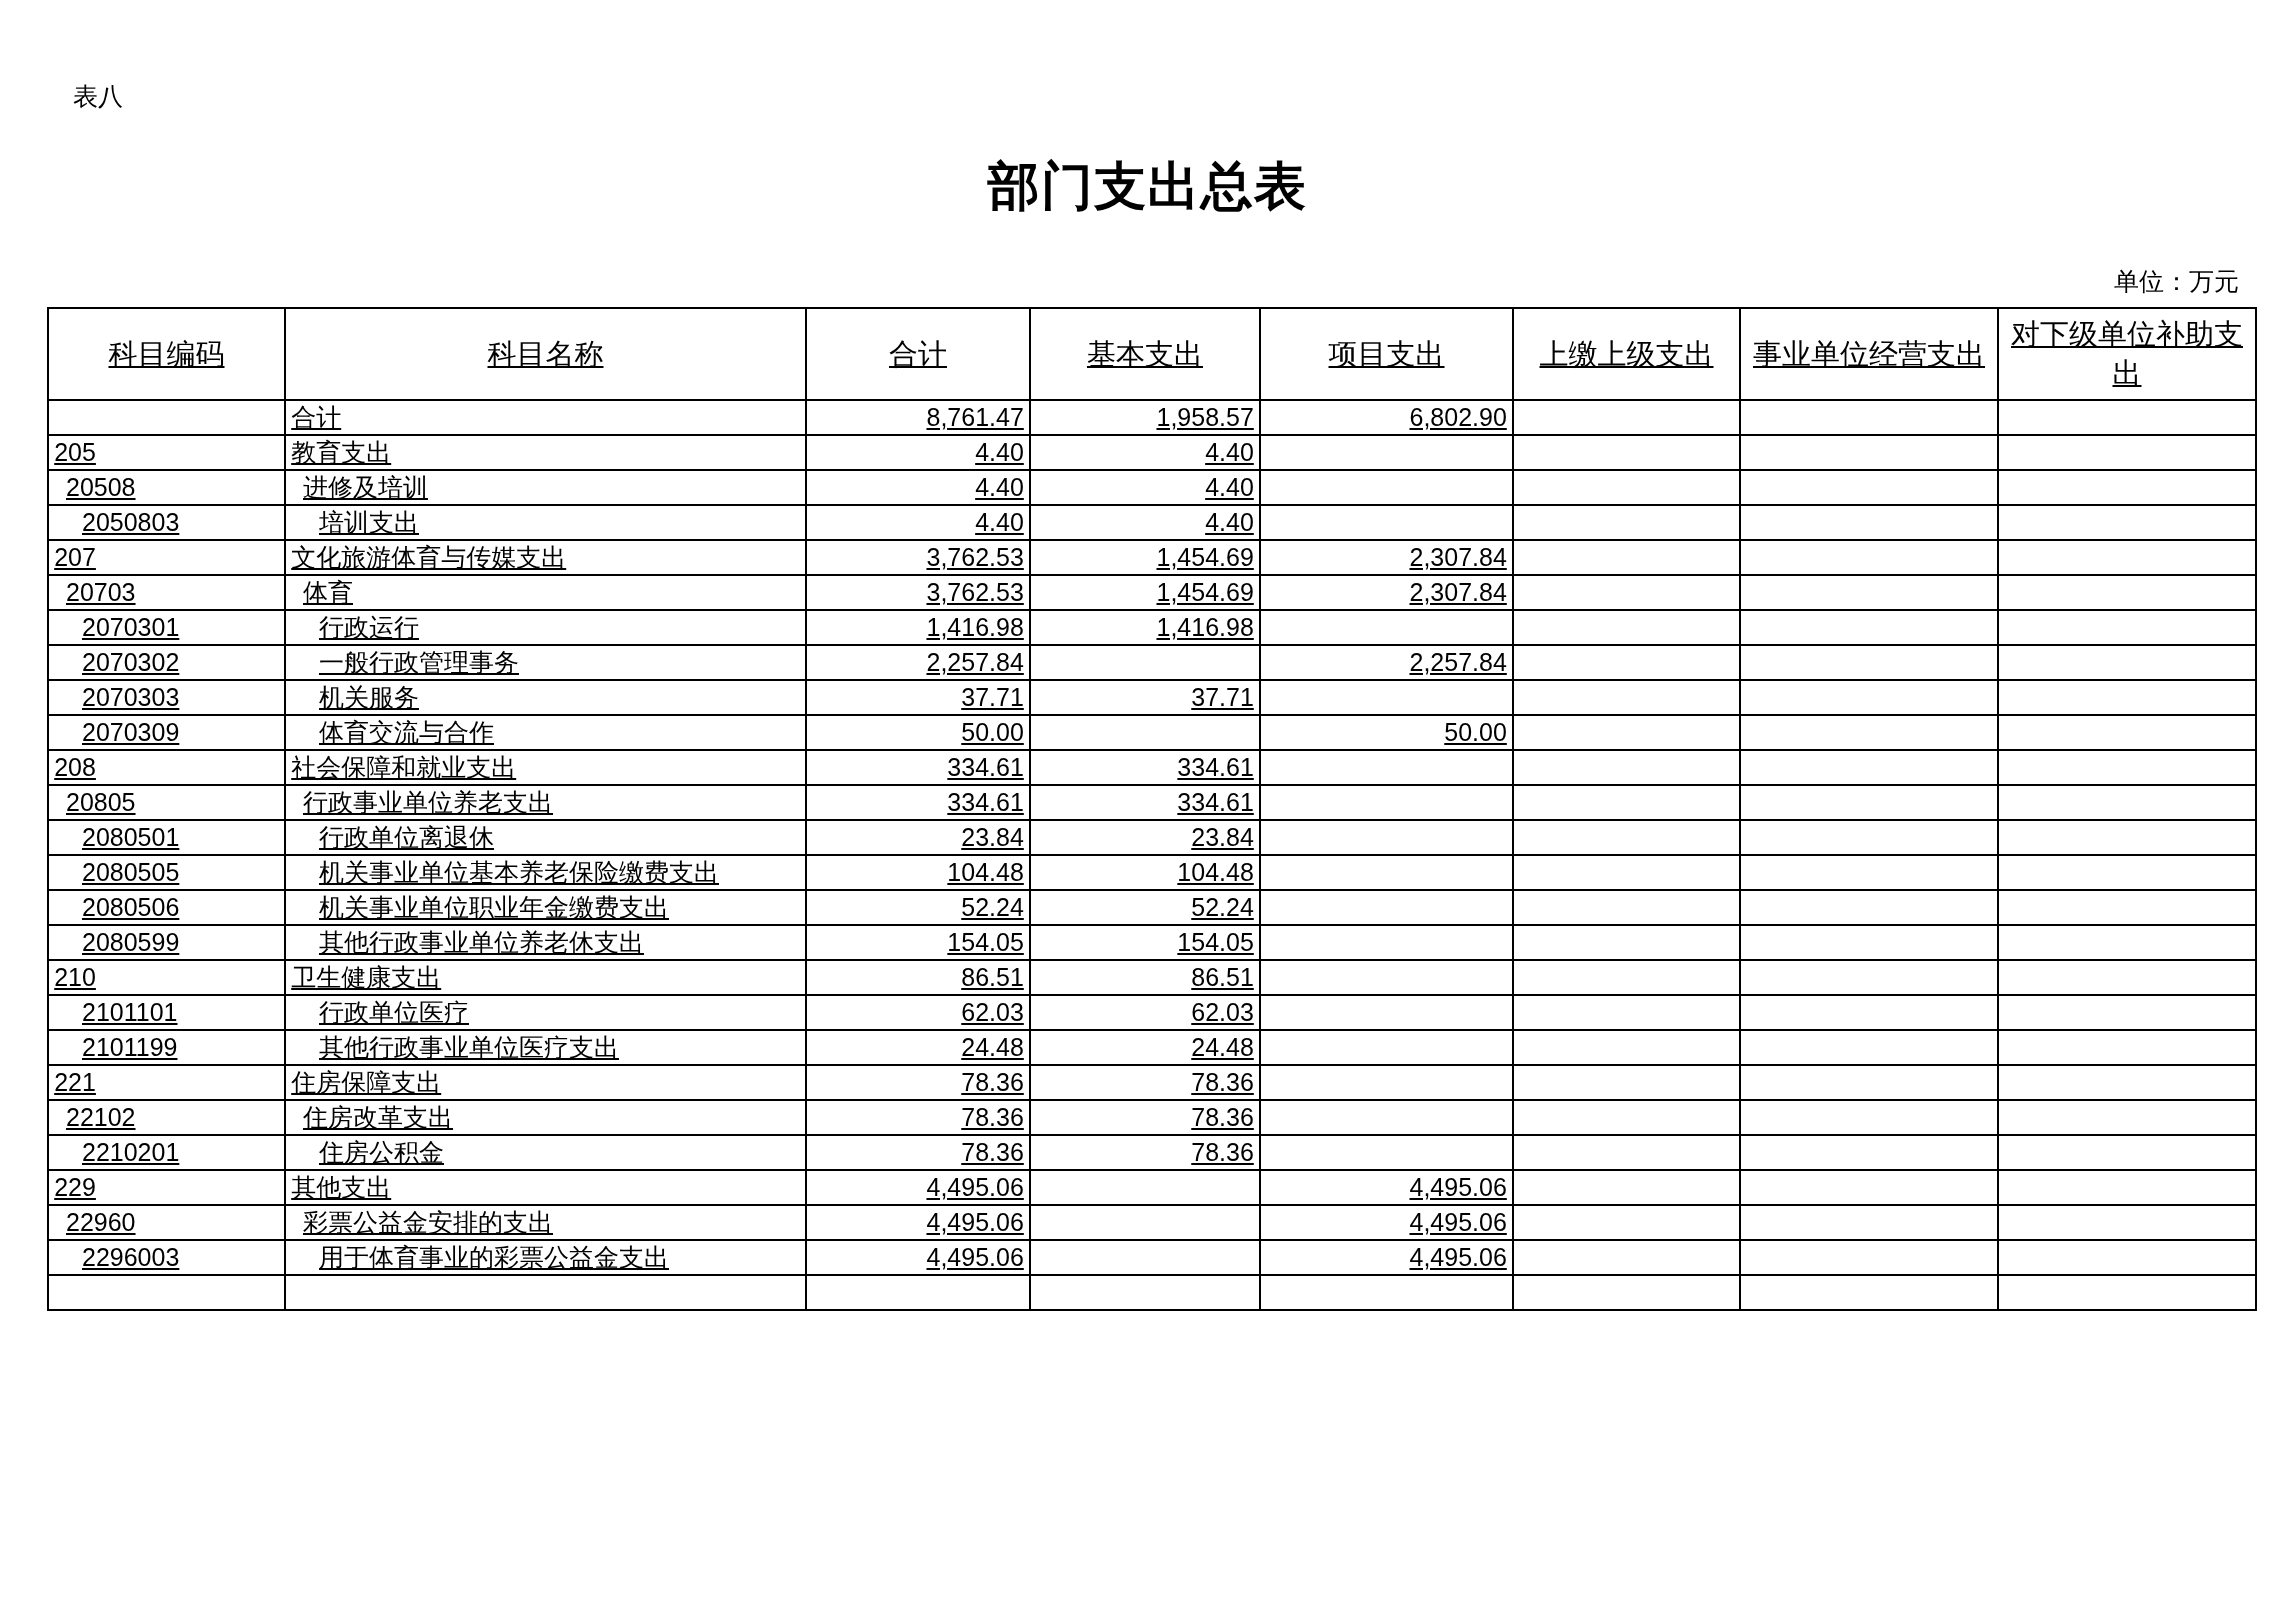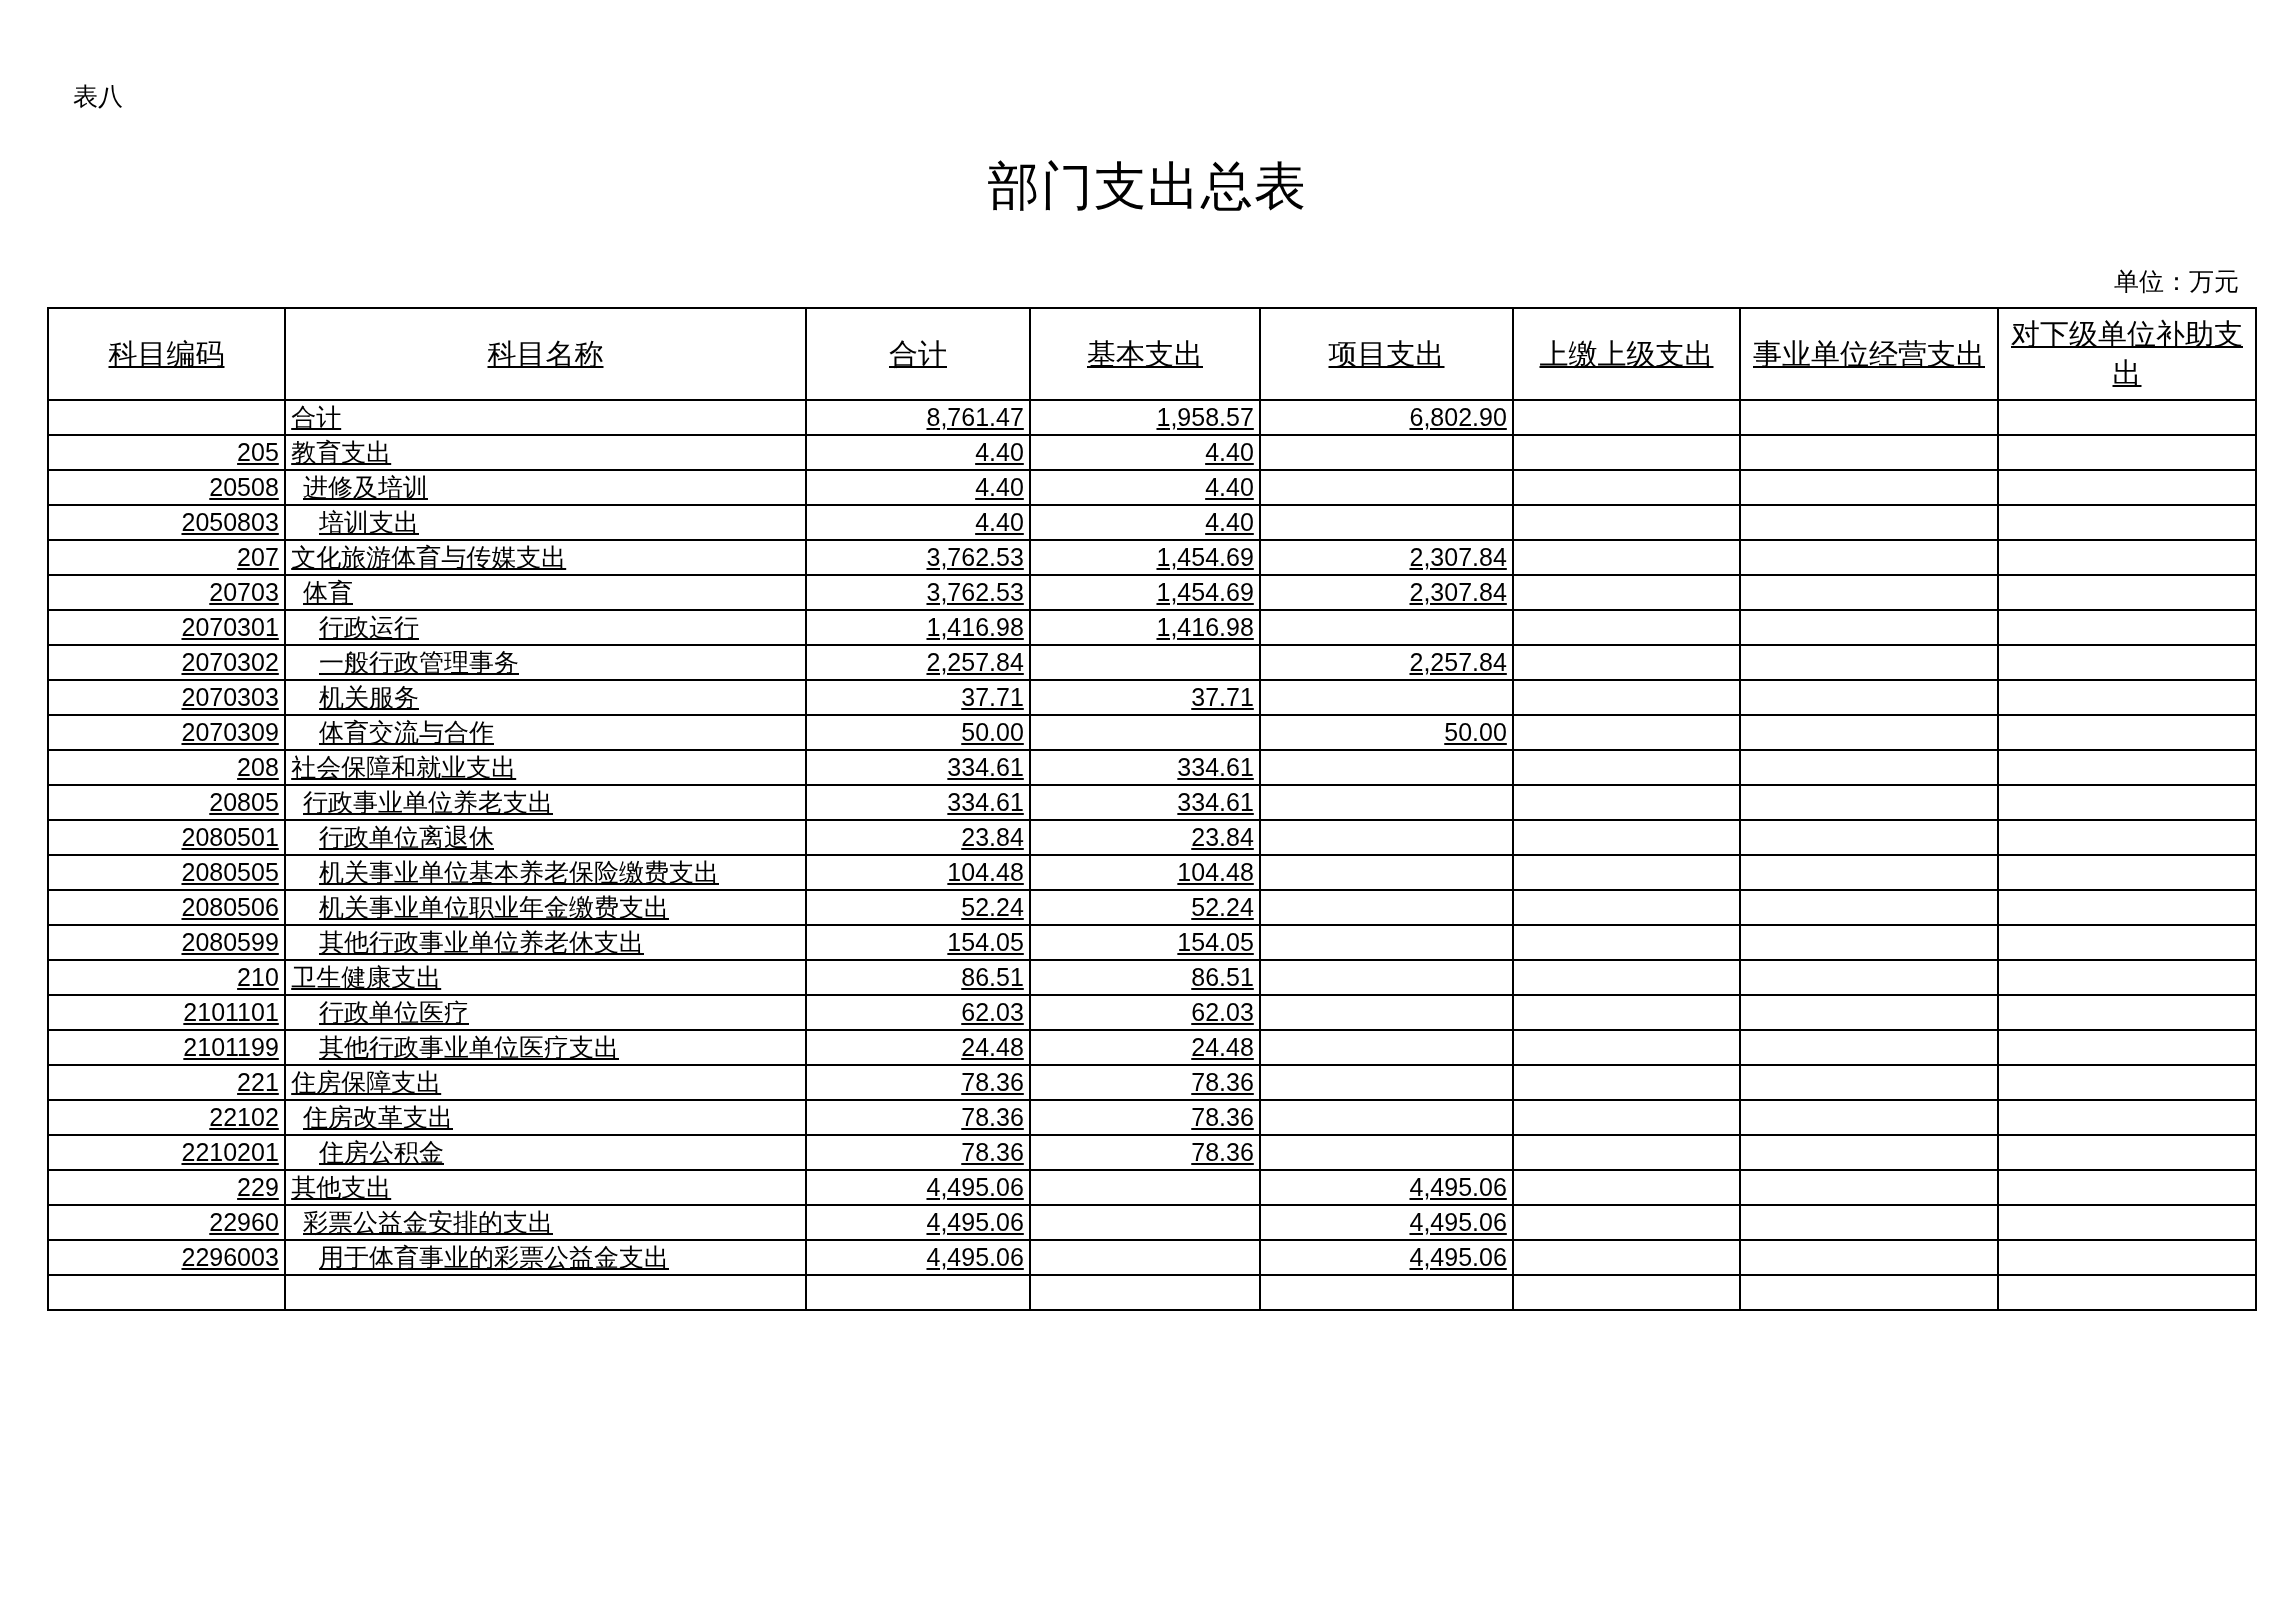--- a/index.html
+++ b/index.html
@@ -1,28 +1,28 @@
 <!DOCTYPE html>
 <html style="font-size:10.5px"><head>
 <meta charset="utf-8">
 <style>
   html, body { margin:0; padding:0; background:#ffffff; }
   body { width:2295px; height:1623px; position:relative; overflow:hidden;
          font-family:"DejaVu Serif", "Liberation Serif", serif; color:#000; }
   .table-no { position:absolute; left:41px; top:80px; font-size:25px;margin-left:32px; }
   .title { position:absolute; left:0; width:2295px; top:152px; text-align:center;
-           font-size:52px; font-weight:normal; letter-spacing:1.3px; }
+           font-size:52px; font-weight:bold; letter-spacing:1.3px; }
   .unit { position:absolute; right:56px; top:265px; font-size:25px; }
   table.report { position:absolute; left:47px; top:307px; border-collapse:collapse;
                  table-layout:fixed; width:2208px;text-decoration:underline; }
   table.report td, table.report th { border:2.6px solid #000; padding:0 5.2px; overflow:hidden; white-space:nowrap; }
   table.report th { height:90px; font-weight:normal; font-size:29px; text-align:center;
                     font-family:"DejaVu Sans", "Liberation Sans", sans-serif; line-height:39px; white-space:normal; }
   table.report td { height:33px; font-size:25px; line-height:33px; }
-  td.code { font-family:"Liberation Sans", sans-serif; text-align:right; padding-left:3.9px;margin-top:40px; }
+  td.code { font-family:"Liberation Sans", sans-serif; text-align:left; padding-left:3.9px;margin-top:40px; }
   td.name { text-align:left; padding-left:5.2px; }
   td.num { font-family:"Liberation Sans", sans-serif; text-align:right; padding-right:3.9px; }
   .lvl1 { padding-left:17px !important; }
   .lvl2 { padding-left:33px !important;border-radius:7px; }
 </style>
 </head>
 <body>
 
 <div class="table-no">表八</div>
 <div class="title">部门支出总表</div>

